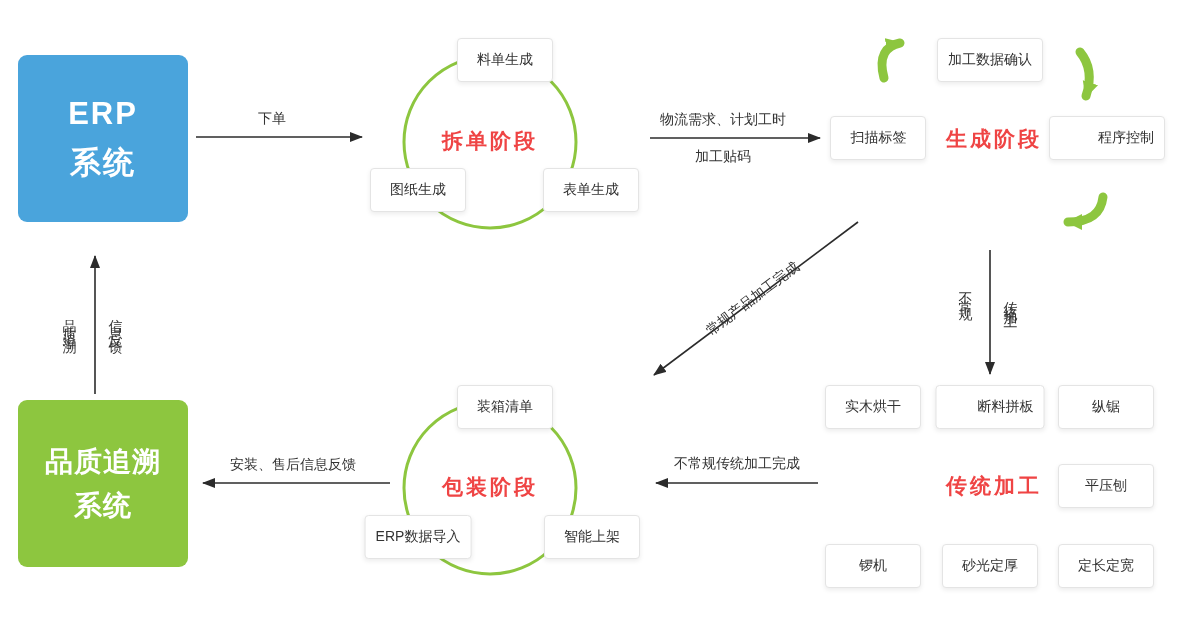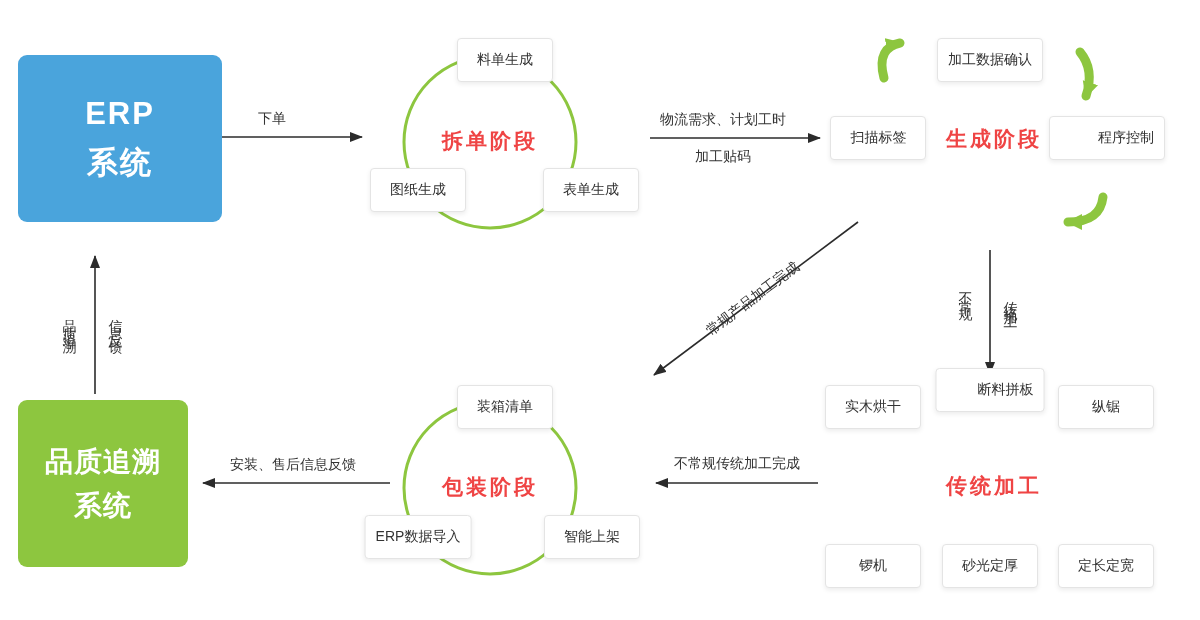--- a/index.html
+++ b/index.html
@@ -64,21 +64,21 @@
     <path class="link" d="M858,222 L654,375"></path>
     <path class="link" d="M818,483 L656,483"></path>
     <path class="link" d="M390,483 L203,483"></path>
     <path class="link" d="M95,394 L95,256"></path>
 
     <path class="swoosh" d="M884,78 C878,56 886,46 900,43"></path>
     <path class="swoosh" d="M1080,52 C1090,64 1092,78 1086,96"></path>
     <path class="swoosh" d="M1103,197 C1101,214 1090,222 1068,222"></path>
   </svg>
 
-  <div class="big-box erp" style="left:18px;top:55px;width:204px;height:167px;">
+  <div class="big-box erp" style="left:18px;top:55px;width:170px;height:167px;">
     <span>ERP</span>
     <span>系统</span>
   </div>
 
   <div class="big-box quality" style="left:18px;top:400px;width:170px;height:167px;">
     <span>品质追溯</span>
     <span>系统</span>
   </div>
 
   <div class="phase-title" style="left:490px;top:141px;">拆单阶段</div>
@@ -86,22 +86,23 @@
   <div class="node" style="left:418px;top:190px;">图纸生成</div>
   <div class="node" style="left:591px;top:190px;">表单生成</div>
 
   <div class="phase-title" style="left:994px;top:139px;">生成阶段</div>
   <div class="node" style="left:878px;top:138px;padding-left:11px;">扫描标签</div>
   <div class="node" style="left:990px;top:60px;">加工数据确认</div>
   <div class="node" style="left:1107px;top:138px;padding-left:48px;">程序控制</div>
 
   <div class="phase-title" style="left:994px;top:486px;">传统加工</div>
   <div class="node" style="left:873px;top:407px;">实木烘干</div>
-  <div class="node" style="left:990px;top:390px;padding-left:41px;">断料拼板</div>
+  <div class="node" style="left:990px;top:407px;padding-left:41px;">断料拼板</div>
   <div class="node" style="left:1106px;top:407px;">纵锯</div>
+  <div class="node" style="left:1106px;top:486px;">平压刨</div>
   <div class="node" style="left:873px;top:566px;">锣机</div>
   <div class="node" style="left:990px;top:566px;">砂光定厚</div>
   <div class="node" style="left:1106px;top:566px;">定长定宽</div>
 
   <div class="phase-title" style="left:490px;top:487px;">包装阶段</div>
   <div class="node" style="left:505px;top:407px;">装箱清单</div>
   <div class="node" style="left:418px;top:537px;">ERP数据导入</div>
   <div class="node" style="left:592px;top:537px;">智能上架</div>
 
   <div class="flow-label" style="left:272px;top:119px;">下单</div>

